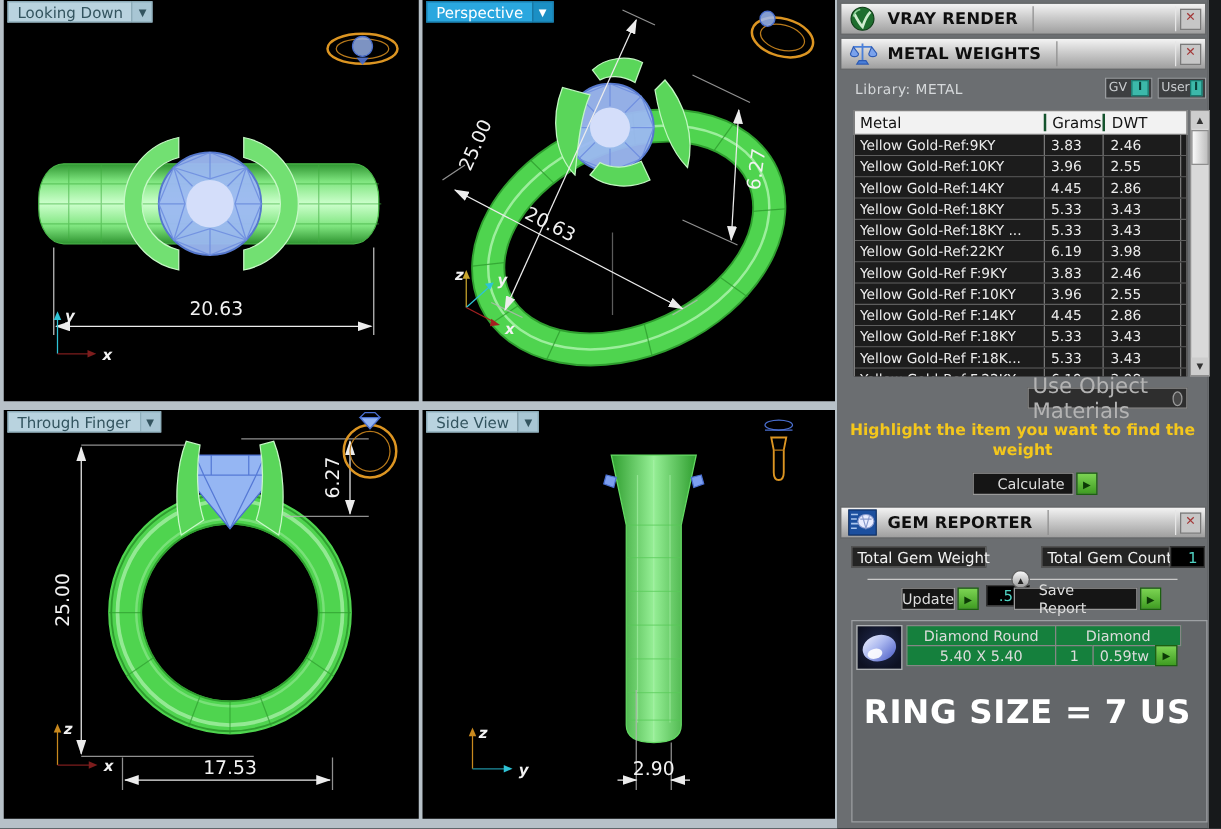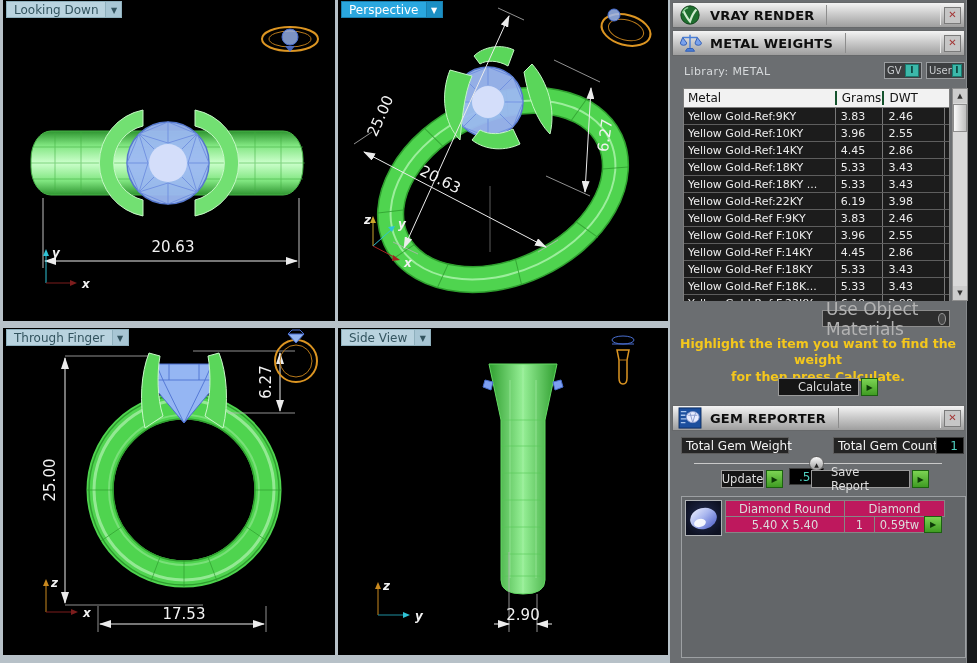--- a/index.html
+++ b/index.html
@@ -86,21 +86,21 @@
   #btn-update .txt{width:43px;justify-content:center;}
   #btn-save{left:141px;top:470px;height:18px;}
   #btn-save .txt{width:99px;}
   .gem-box{position:absolute;left:11px;top:496px;width:285px;height:162px;box-sizing:border-box;
            background:#636669;border:1px solid #9da0a3;}
   .gem-ic{position:absolute;left:3px;top:3px;width:37px;height:36px;box-sizing:border-box;
           background:radial-gradient(circle at 50% 45%,#232c52,#0d1122 80%);border:1px solid #aeb1b4;}
   .gem-stone{position:absolute;left:4px;top:7px;width:27px;height:21px;border-radius:50%;
              background:linear-gradient(150deg,#eef1fd,#aab7ef 45%,#6f7fd6 78%,#4d5cb8);transform:rotate(-14deg);}
   .gem-hl{position:absolute;left:3px;top:10px;width:12px;height:8px;border-radius:50%;background:rgba(255,255,255,.9);}
-  .gt-cell{position:absolute;box-sizing:border-box;background:#be185d;border:1px solid #868686;
+  .gt-cell{position:absolute;box-sizing:border-box;background:#15803d;border:1px solid #868686;
            color:#dcdcdc;font-size:11.5px;display:flex;align-items:center;justify-content:center;white-space:nowrap;}
   .ring-size{position:absolute;left:9px;top:58px;color:#fff;font-weight:bold;font-size:26px;
              font-family:"DejaVu Sans","Liberation Sans",sans-serif;letter-spacing:.5px;}
 </style>
 </head>
 <body>
 
 <div id="root">
   <div class="vp-area">
 
@@ -471,21 +471,20 @@
       <div class="sb-btn sb-down">▼</div>
     </div>
 
     <div class="uom">
       <span>Use Object Materials</span>
       <span class="circ"></span>
     </div>
 
     <div class="instr">
       <span style="display:block">Highlight the item you want to find the weight</span>
-      <span style="display:block">for then press Calculate.</span>
     </div>
 
     <div class="cmdbtn" id="btn-calc">
       <span class="txt">Calculate</span>
       <span class="go">▶</span>
     </div>
 
     <div class="hdr" style="top:405px;">
       <svg class="hdr-ic" viewBox="0 0 24 24">
         <rect x="0" y="1" width="24" height="22" fill="#1c4f9e"></rect>
@@ -521,15 +520,16 @@
         <div class="gem-stone">
           <div class="gem-hl"></div>
         </div>
       </div>
       <div class="gt-cell" style="left:43px;top:3px;width:120px;height:17px;">Diamond Round</div>
       <div class="gt-cell" style="left:162px;top:3px;width:101px;height:17px;">Diamond</div>
       <div class="gt-cell" style="left:43px;top:19px;width:120px;height:17px;">5.40 X 5.40</div>
       <div class="gt-cell" style="left:162px;top:19px;width:31px;height:17px;">1</div>
       <div class="gt-cell" style="left:192px;top:19px;width:51px;height:17px;">0.59tw</div>
       <div class="gt-cell" style="left:242px;top:19px;width:18px;height:17px;background:linear-gradient(#7cd453,#3f9c22);border-color:#1c6110;color:#0c3a06;font-size:8px;">▶</div>
+      <div class="ring-size">RING SIZE = 7 US</div>
     </div>
   </div>
 </div>
 
 </body></html>

